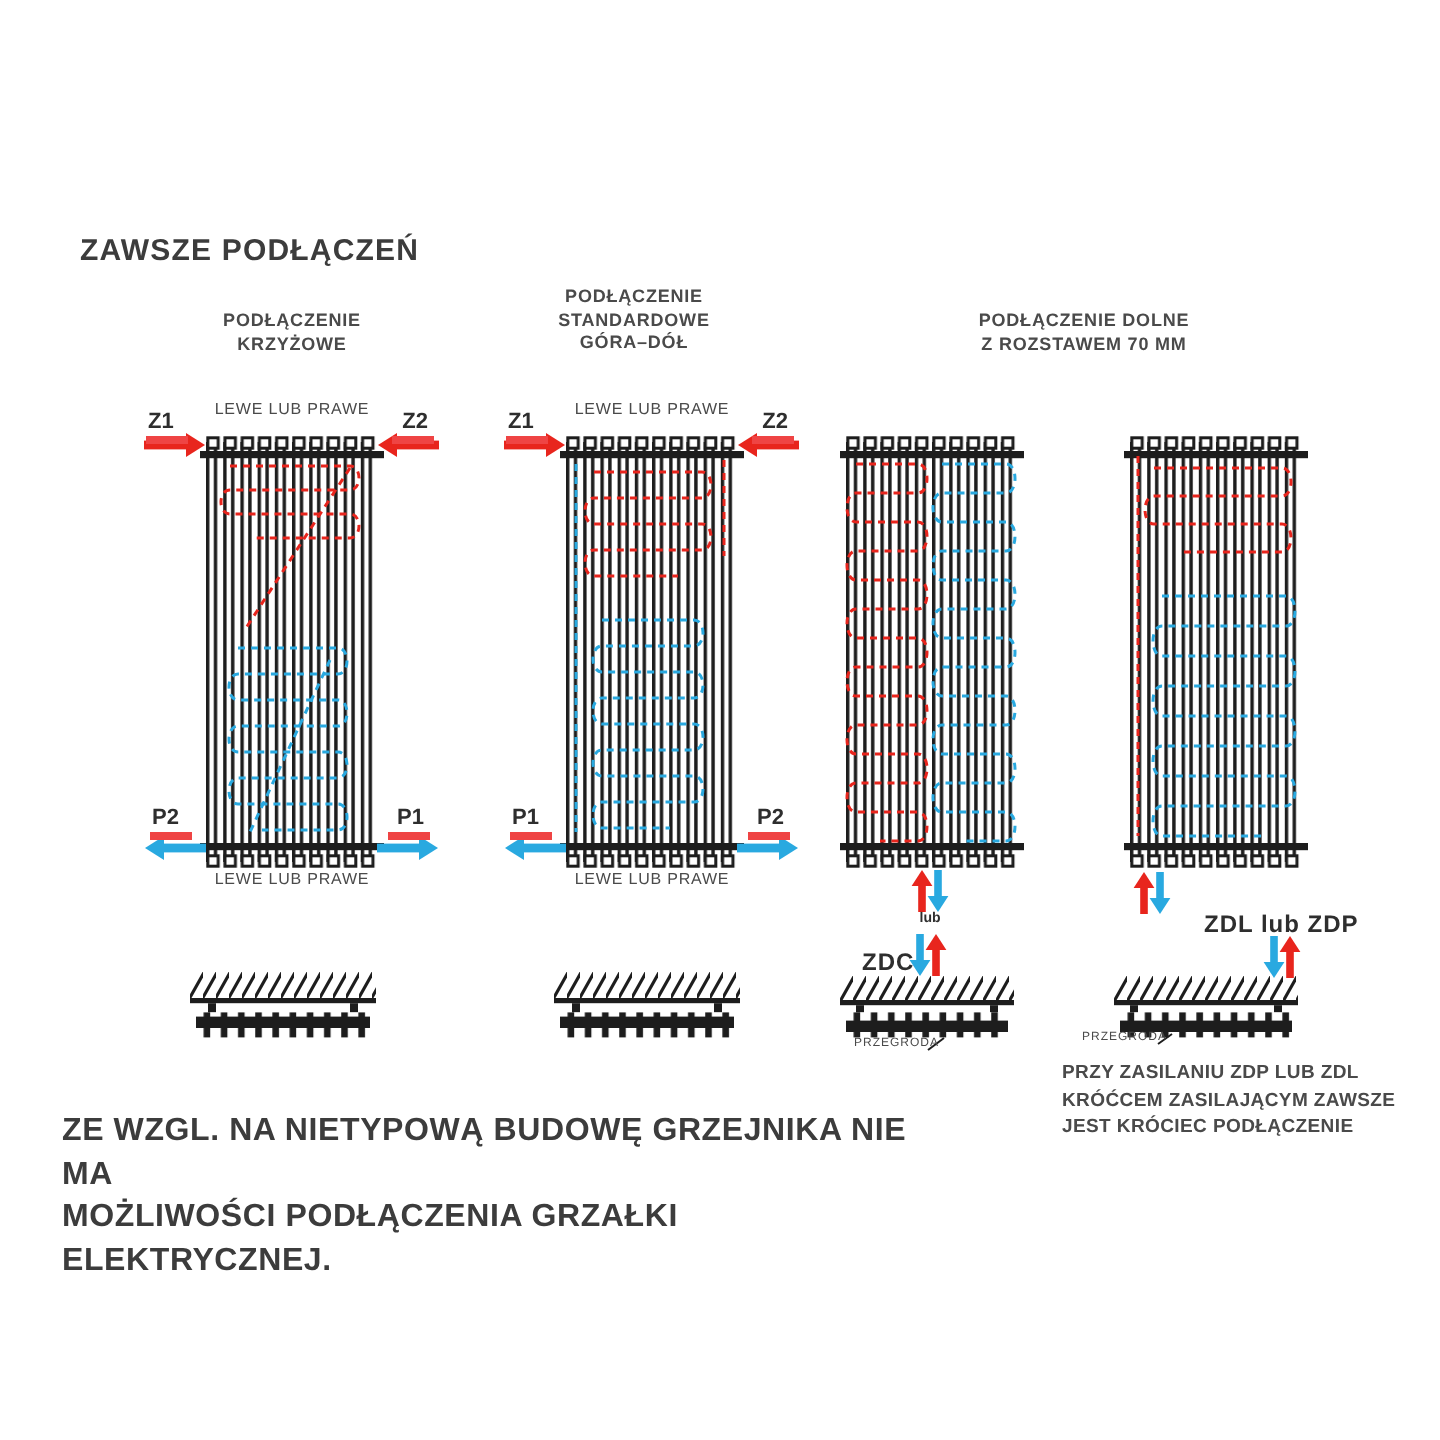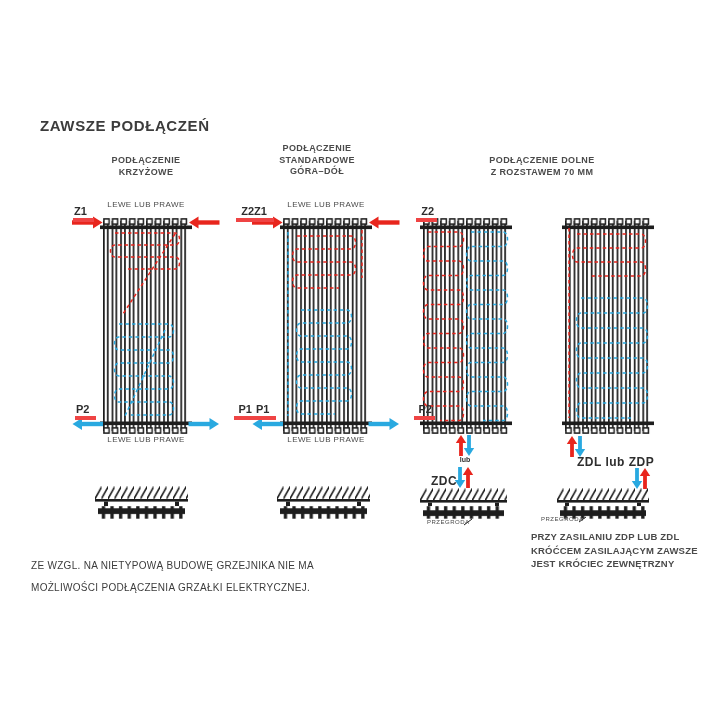--- a/index.html
+++ b/index.html
@@ -10,26 +10,26 @@
     width:720px;height:720px;position:relative;background:#ffffff;
     font-family:"Liberation Sans", sans-serif; color:var(--text);
     overflow:hidden;
   }
   .abs{position:absolute;}
   .ml{white-space:pre-line;}
   .title{font-size:15px;letter-spacing:.6px;font-weight:600;color:#3c3c3c;}
   .heading{font-size:9px;line-height:11.5px;letter-spacing:.4px;text-align:center;color:#4a4a4a;font-weight:600;}
   .lewe{font-size:8px;letter-spacing:.4px;text-align:center;color:#4a4a4a;font-weight:400;}
   .port{font-size:11px;font-weight:600;color:#2e2e2e;border-bottom:4px solid #ef4444;padding:0 3px 1px 1px;display:inline-block;min-width:17px;}
-  .port.r{text-align:right;margin-left:40px;}
+  .port.r{text-align:right;}
   .lub{font-size:7px;font-weight:700;color:#2e2e2e;text-align:center;width:20px;}
   .bigport{font-size:12px;font-weight:700;letter-spacing:.5px;color:#2e2e2e;}
   .tiny{font-size:6px;letter-spacing:.5px;color:#4a4a4a;}
   .note{font-size:9.5px;line-height:13.5px;letter-spacing:.2px;color:#4a4a4a;font-weight:600;}
-  .footer{font-size:10px;line-height:21.5px;letter-spacing:.3px;color:#3c3c3c;font-weight:400;}
+  .footer{font-size:16px;line-height:21.5px;letter-spacing:.3px;color:#3c3c3c;font-weight:700;}
   svg{position:absolute;left:0;top:0;}
   .flows path{fill:none;stroke-width:1.5;stroke-dasharray:3.5 3;}
   .flow-red{stroke:var(--red);}
   .flow-blue{stroke:var(--blue);}
   .fill-red{fill:var(--red);}
   .fill-blue{fill:var(--blue);}
 </style>
 </head>
 <body>
 
@@ -194,20 +194,20 @@
 <div class="abs port" style="left:253px;top:205px;">Z1</div>
 <div class="abs port r" style="left:376px;top:205px;">Z2</div>
 <div class="abs port" style="left:255px;top:403px;">P1</div>
 <div class="abs port r" style="left:374px;top:403px;">P2</div>
 <div class="abs lewe" style="left:280px;top:435px;width:92px;">LEWE LUB PRAWE</div>
 
 <div class="abs lub" style="left:455px;top:456px;">lub</div>
 <div class="abs bigport" style="left:431px;top:474px;text-align:right;">ZDC</div>
 <div class="abs tiny" style="left:427px;top:519px;">PRZEGRODA</div>
 
-<div class="abs bigport" style="left:577px;top:455px;">ZDL lub ZDP</div>
+<div class="abs bigport" style="left:602px;top:455px;">ZDL lub ZDP</div>
 <div class="abs tiny" style="left:541px;top:516px;">PRZEGRODA</div>
 <div class="abs note ml" style="left:531px;top:530px;width:180px;">PRZY ZASILANIU ZDP LUB ZDL
 KRÓĆCEM ZASILAJĄCYM ZAWSZE
-JEST KRÓCIEC ZEWNĘTRZNY</div>
+JEST KRÓCIEC PODŁĄCZENIE</div>
 
 <div class="abs footer ml" style="left:31px;top:555px;width:440px;">ZE WZGL. NA NIETYPOWĄ BUDOWĘ GRZEJNIKA NIE MA
 MOŻLIWOŚCI PODŁĄCZENIA GRZAŁKI ELEKTRYCZNEJ.</div>
 
 </body></html>

